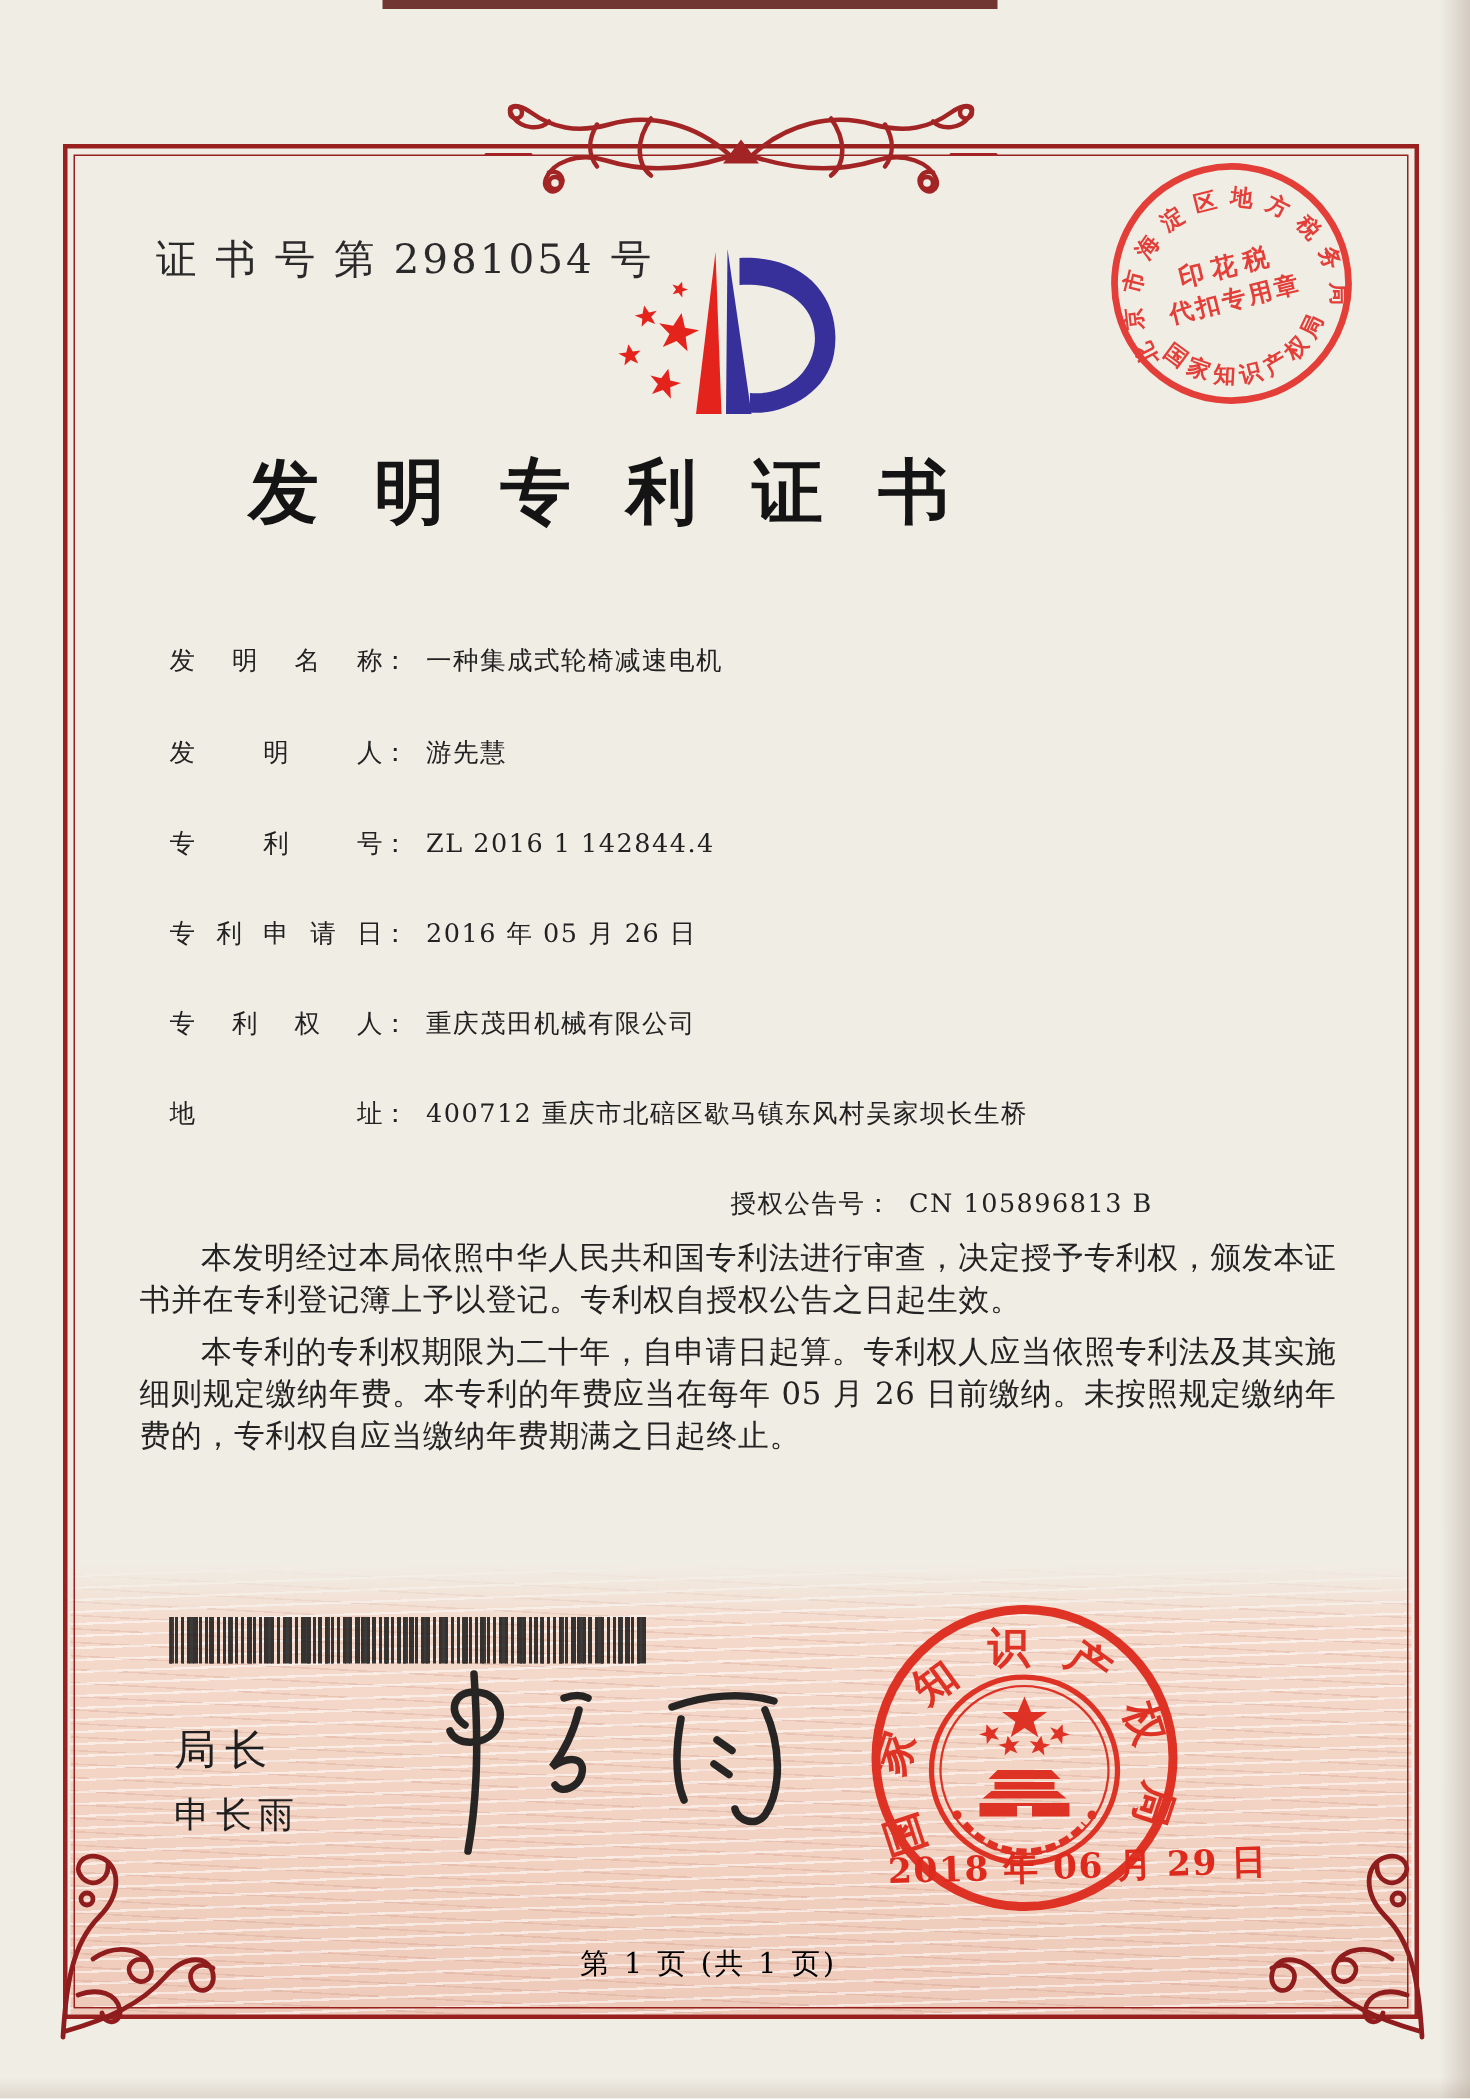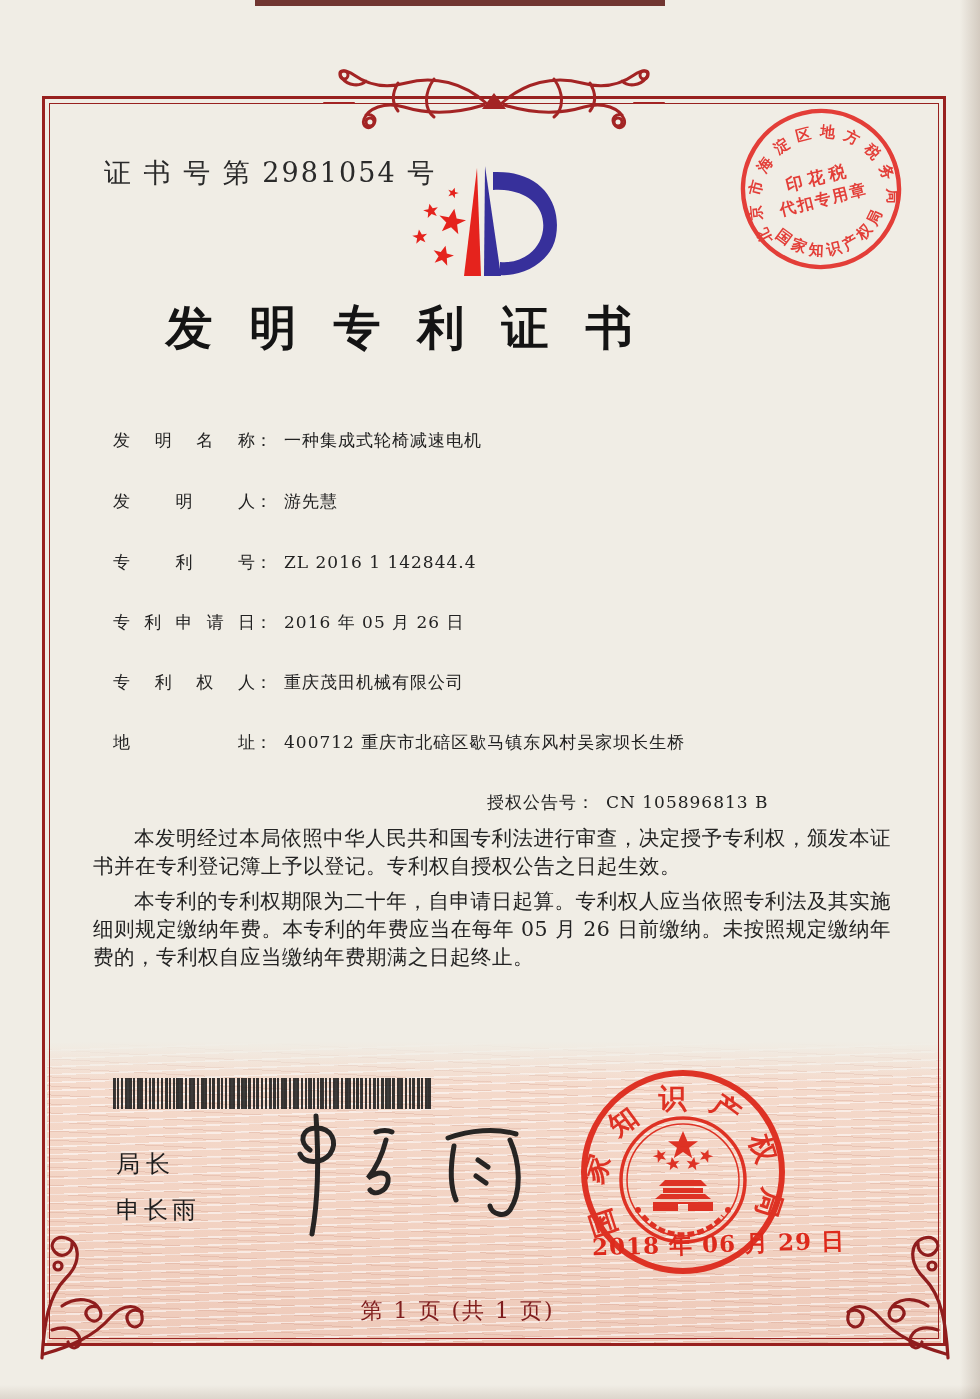--- a/index.html
+++ b/index.html
@@ -41,31 +41,31 @@
   .paras{position:absolute;left:93px;top:808px;width:798px;margin-top:16px;}
   .paras p{margin:0 0 7px 0;font-size:20.5px;line-height:28px;color:#232323;
     text-indent:2em;text-align:justify;letter-spacing:.5px;}
 
   .barcode{position:absolute;left:113px;top:1078px;width:318px;height:31px;opacity:.88;
     background-image:
       repeating-linear-gradient(90deg,#1b1b1b 0 2px,rgba(0,0,0,0) 2px 4px),
       repeating-linear-gradient(90deg,#1b1b1b 0 1px,rgba(0,0,0,0) 1px 9px),
       repeating-linear-gradient(90deg,#242424 0 3px,rgba(0,0,0,0) 3px 13px);}
 
-  .signer-title{position:absolute;left:116px;top:1148px;font-size:24px;color:#1e1e1e;letter-spacing:6px;}
+  .signer-title{position:absolute;left:116px;top:1148px;font-size:28px;color:#1e1e1e;letter-spacing:6px;}
   .signer-name{position:absolute;left:116px;top:1194px;font-size:24px;color:#1e1e1e;letter-spacing:4px;font-family:Liberation Serif, serif;}
   .signature{position:absolute;left:258px;top:1112px;}
 
   .seal{position:absolute;left:573px;top:1062px;opacity:.95;}
   .seal-date{position:absolute;left:592px;top:1229px;font-size:23px;font-weight:bold;color:#dd2a1c;
     letter-spacing:1px;transform:rotate(-1.5deg);white-space:nowrap;}
 
   .tax-stamp{position:absolute;left:736px;top:104px;transform:rotate(-14deg);opacity:.92;}
 
-  .footer{position:absolute;left:0;top:1296px;width:915px;text-align:center;font-size:22px;color:#7f1d1d;letter-spacing:2px;}
+  .footer{position:absolute;left:15px;top:1296px;width:915px;text-align:center;font-size:19px;color:#000000;letter-spacing:2px;}
 
   .flourish-top{position:absolute;left:314px;top:58px;}
   .corner-l{position:absolute;left:28px;top:1232px;}
   .corner-r{position:absolute;left:838px;top:1232px;transform:scale(-1,1);}
   .logo{position:absolute;left:398px;top:150px;}
 </style>
 </head>
 <body>
 
 <div id="page">

